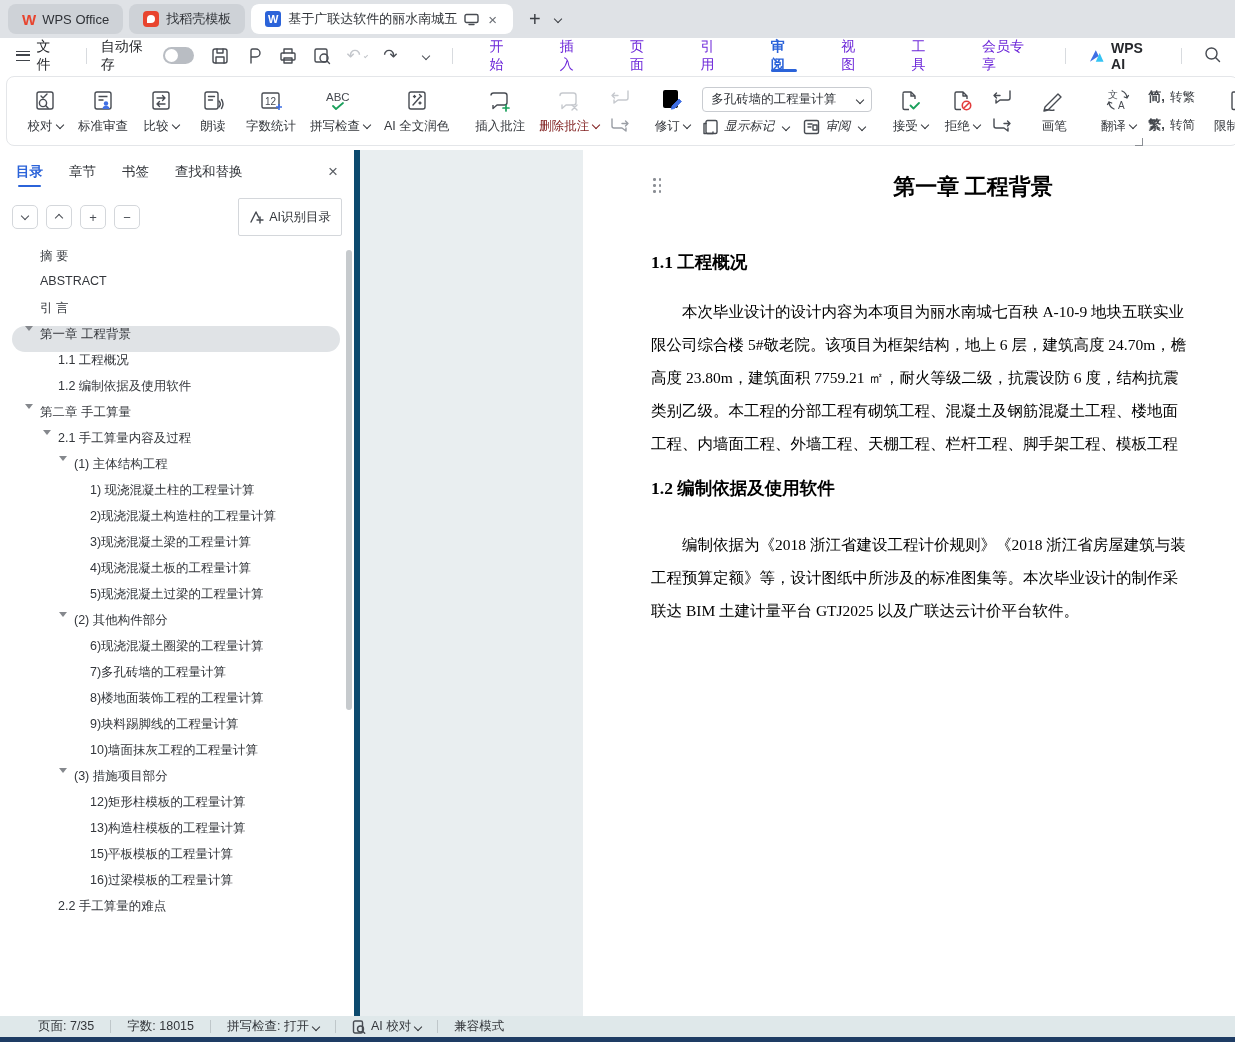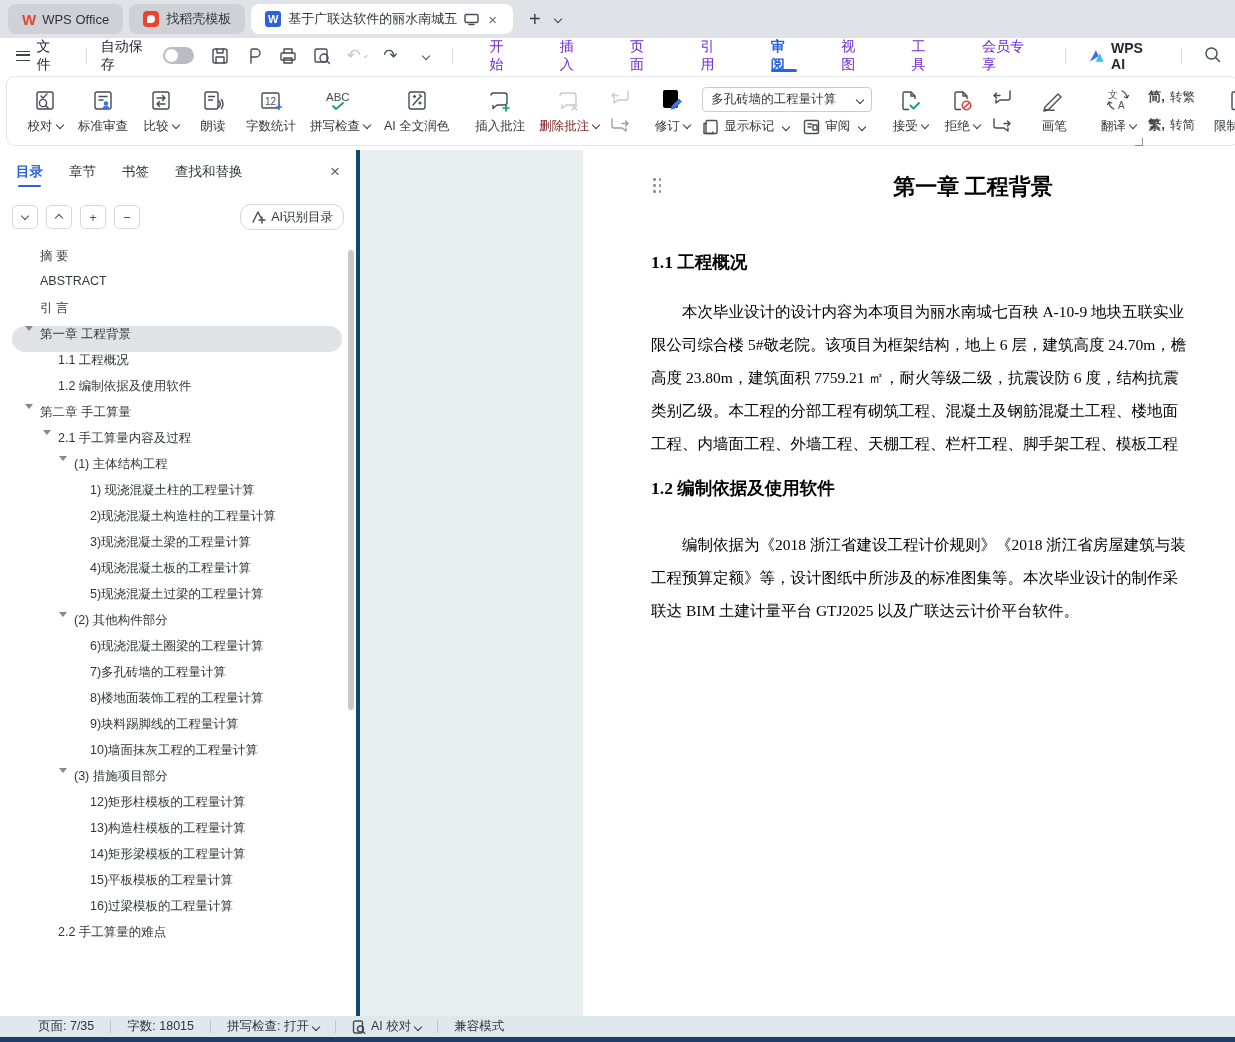--- a/index.html
+++ b/index.html
@@ -62,46 +62,46 @@
           min-width:52px; padding:2px 7px; height:58px; border-radius:5px; cursor:pointer; font-size:12.5px; color:#33363b; }
   .rbtn .lbl { white-space:nowrap; }
   .rbtn.disabled { color:#7f1d1d; }
   .rbtn.disabled svg { stroke:#c6c9ce; }
   .ricon { height:26px; display:flex; align-items:flex-end; justify-content:center; }
   .smallcol { display:flex; flex-direction:column; gap:8px; justify-content:center; margin:0 2px; }
   .sbtn { width:24px; height:20px; display:flex; align-items:center; justify-content:center; cursor:pointer; }
   .revgroup-right { display:flex; flex-direction:column; gap:6px; justify-content:center; margin-left:4px; }
   .markup-select { display:flex; align-items:center; justify-content:space-between; width:170px; height:25px;
                    border:1px solid #c9ccd1; border-radius:4px; padding:0 8px; font-size:12.5px; color:#33363b; cursor:pointer; }
-  .hrow { display:flex; align-items:center; gap:14px; }
+  .hrow { display:flex; align-items:center; gap:14px;font-style:italic; }
   .hbtn { display:flex; align-items:center; gap:5px; font-size:12.5px; color:#33363b; cursor:pointer; white-space:nowrap; }
   .cjk-ic { font-size:13px; font-weight:bold; color:#41454b; white-space:nowrap; }
   .ribbon-more { position:absolute; right:92px; bottom:4px; width:8px; height:8px;
                  border-right:1.4px solid #8a8e94; border-bottom:1.4px solid #8a8e94; }
   .ribbon-more::after { content:""; position:absolute; right:1px; bottom:1px; width:6px; height:6px;
                         border-right:0; }
 
   svg.oicon { stroke:#474b52; fill:none; stroke-width:1.4; stroke-linecap:round; stroke-linejoin:round; }
 
   
   .main { position:absolute; left:0; top:150px; width:100%; height:866px; }
   .sidebar { position:absolute; left:0; top:0; width:360px; height:100%; background:#fff;
-             border-right:4px solid #0c4a6e; overflow:hidden; }
+             border-right:6px solid #0c4a6e; overflow:hidden; }
   .side-tabs { display:flex; align-items:center; height:44px; padding:0 16px; font-size:13.5px; position:relative; }
   .stab { margin-right:26px; cursor:pointer; color:#33363b; position:relative; padding:12px 0; }
   .stab.active { color:#2b63d9; font-weight:bold; }
   .stab.active::after { content:""; position:absolute; left:2px; right:2px; bottom:6px; height:2.5px;
                         border-radius:2px; background:#2b63d9; }
   .side-close { position:absolute; right:16px; font-size:17px; color:#5a5e64; cursor:pointer; }
   .side-tools { display:flex; align-items:center; height:46px; padding:0 12px; }
   .tool-sq { width:26px; height:24px; border:1px solid #d4d7db; border-radius:5px; background:#fff;
              display:flex; align-items:center; justify-content:center; margin-right:8px; cursor:pointer; color:#4a4e55;
              font-size:13px; line-height:1; }
-  .ai-toc-btn { margin-left:auto; display:flex; align-items:center; gap:5px; height:26px; padding:0 10px;
-                border:1px solid #d4d7db; border-radius:11px; font-size:12.5px; color:#33363b; cursor:pointer; }
+  .ai-toc-btn { margin-left:auto; display:flex; align-items:center; gap:5px; height:38px; padding:0 10px;
+                border:1px solid #d4d7db; border-radius:2px; font-size:12.5px; color:#33363b; cursor:pointer; }
   .toc-list { position:absolute; left:0; top:98px; right:10px; bottom:0; overflow:hidden; font-size:12.5px; }
   .toc-row { position:relative; height:26px; display:flex; align-items:flex-start; margin:0 4px 0 12px;
              border-radius:13px; cursor:pointer; color:#33363b; white-space:nowrap; }
   .toc-row.sel { background:#e0e3e6; }
   .toc-row .tri { width:0; height:0; border-left:4px solid transparent; border-right:4px solid transparent;
                   border-top:5px solid #85888d; position:absolute; }
   .toc-row.lvl0 { padding-left:28px; } .toc-row.lvl0 .tri { left:13px; }
   .toc-row.lvl1 { padding-left:46px; } .toc-row.lvl1 .tri { left:31px; }
   .toc-row.lvl2 { padding-left:62px; } .toc-row.lvl2 .tri { left:47px; }
   .toc-row.lvl3 { padding-left:78px; }
@@ -576,23 +576,20 @@
             <span class="tri"></span>
             <span class="toc-label">(3) 措施项目部分</span>
           </div>
           <div class="toc-row lvl3">
             <span class="toc-label">12)矩形柱模板的工程量计算</span>
           </div>
           <div class="toc-row lvl3">
             <span class="toc-label">13)构造柱模板的工程量计算</span>
           </div>
           <div class="toc-row lvl3">
-            <span class="toc-label">14)矩形梁模板的工程量计算</span>
-          </div>
-          <div class="toc-row lvl3">
             <span class="toc-label">15)平板模板的工程量计算</span>
           </div>
           <div class="toc-row lvl3">
             <span class="toc-label">16)过梁模板的工程量计算</span>
           </div>
           <div class="toc-row lvl1">
             <span class="toc-label">2.2 手工算量的难点</span>
           </div>
         </div>
       <div class="side-scroll"></div>

